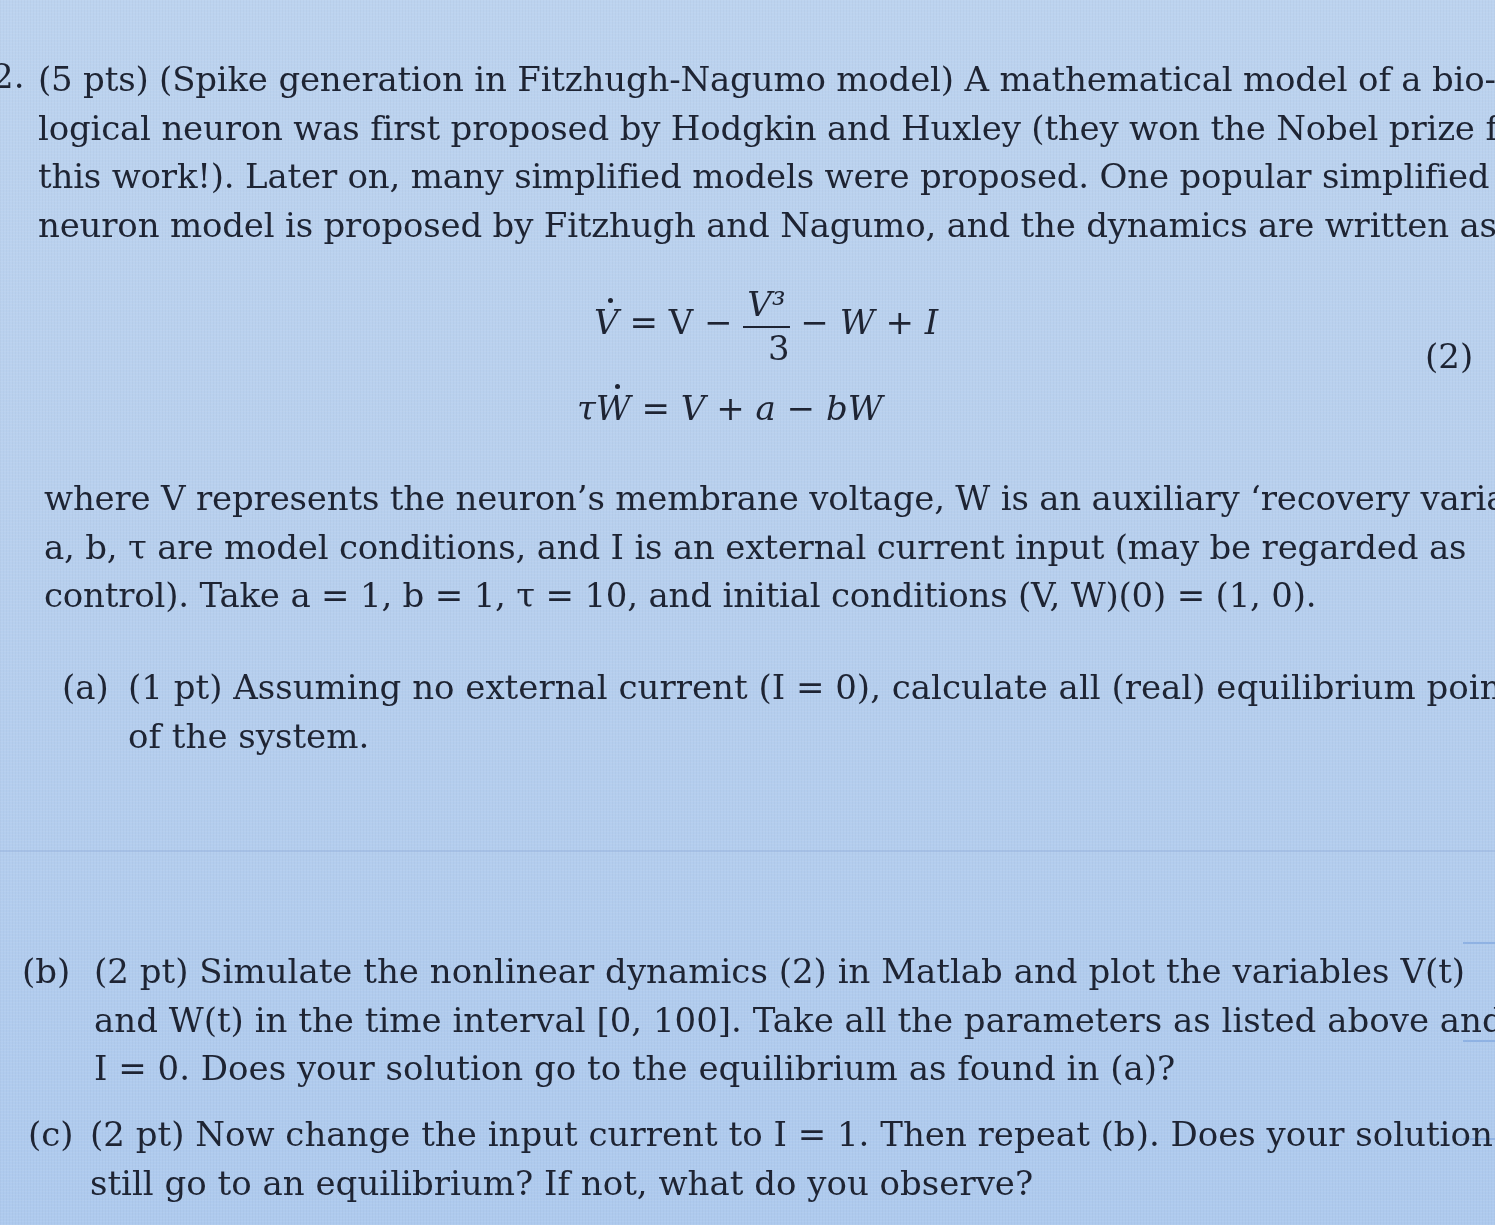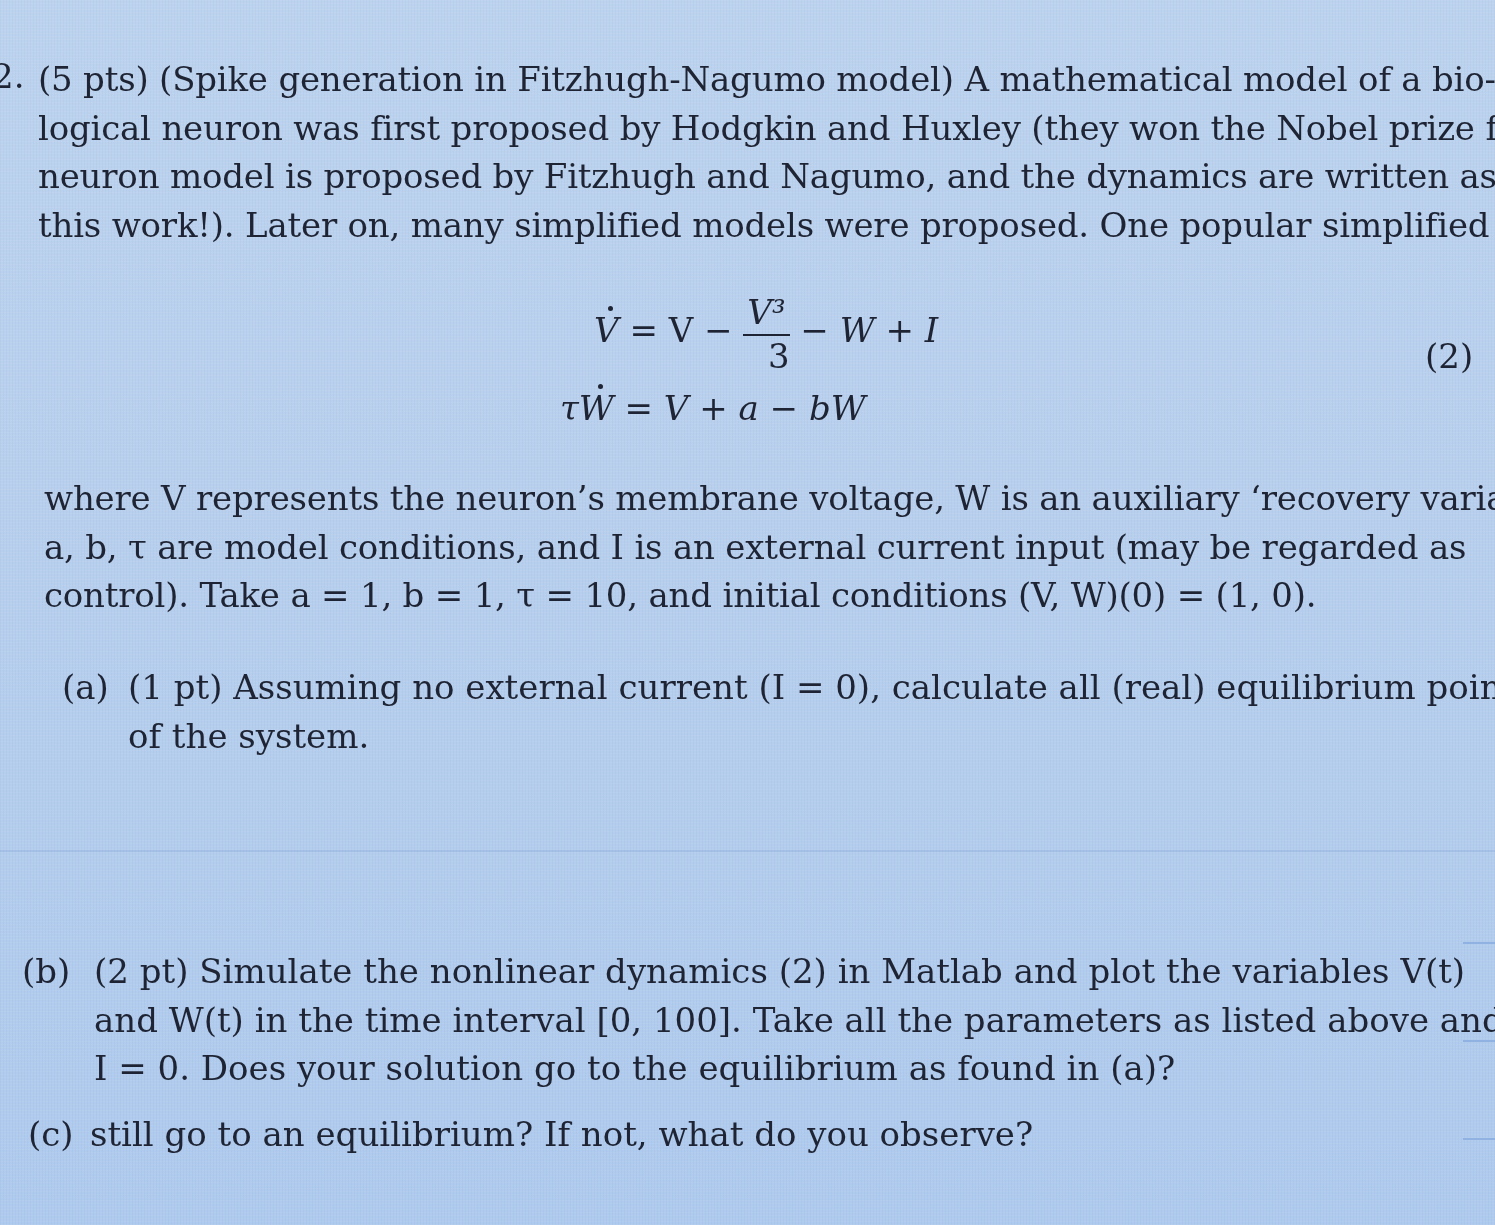--- a/index.html
+++ b/index.html
@@ -55,35 +55,35 @@
 <div class="bleed-line"></div>
 <div class="edge-mark" style="top:942px"></div>
 <div class="edge-mark" style="top:1040px"></div>
 <div class="edge-mark" style="top:1138px"></div>
 
 <span class="problem-num" style="left:-8px">2.</span>
 
 <div class="para" style="left:38px; top:55px; width:1440px;">
   <span class="line"><span class="b">(5 pts)</span> <span>(Spike generation in Fitzhugh-Nagumo model) A mathematical model of a bio-</span></span>
   <span class="line">logical neuron was first proposed by Hodgkin and Huxley (they won the Nobel prize for</span>
+  <span class="line">this work!). Later on, many simplified models were proposed. One popular simplified</span>
   <span class="line">neuron model is proposed by Fitzhugh and Nagumo, and the dynamics are written as</span>
-  <span class="line">this work!). Later on, many simplified models were proposed. One popular simplified</span>
 </div>
 
 <div class="eq-block">
-  <div class="eq-row" style="left:34px; top:0;margin-top:8px;">
+  <div class="eq-row" style="left:34px; top:0;">
     <span class="dot">V</span>
     <span style="font-style:normal">= V −</span>
     <span class="frac">
       <span class="num">V³</span>
       <span class="den">3</span>
     </span>
     <span>− W + I</span>
   </div>
-  <div class="eq-row" style="left:0; top:106px;">
+  <div class="eq-row" style="left:17px; top:106px;">
     <span>τ</span><span class="dot">W</span>
     <span>= V + a − bW</span>
   </div>
 </div>
 <span class="eq-num">(2)</span>
 
 <div class="para" style="left:44px; top:474px; width:1432px;">
   <span class="line">where V represents the neuron’s membrane voltage, W is an auxiliary ‘recovery variable’,</span>
   <span class="line">a, b, τ are model conditions, and I is an external current input (may be regarded as</span>
   <span class="line">control). Take a = 1, b = 1, τ = 10, and initial conditions (V, W)(0) = (1, 0).</span>
@@ -102,15 +102,16 @@
   <div class="body" style="left:72px; width:1342px;">
     <span class="line"><span>(2 pt)</span> <span>Simulate the nonlinear dynamics (2) in Matlab and plot the variables V(t)</span></span>
     <span class="line">and W(t) in the time interval [0, 100]. Take all the parameters as listed above and</span>
     <span class="line">I = 0. Does your solution go to the equilibrium as found in (a)?</span>
   </div>
 </div>
 
 <div class="item" style="left:28px; top:1110px; width:1404px;">
   <span class="label">(c)</span>
   <div class="body" style="left:62px; width:1342px;">
+    <span class="line"><span>(2 pt)</span> <span>Now change the input current to I = 1. Then repeat (b). Does your solution</span></span>
     <span class="line">still go to an equilibrium? If not, what do you observe?</span>
   </div>
 </div>
 
 </body></html>

